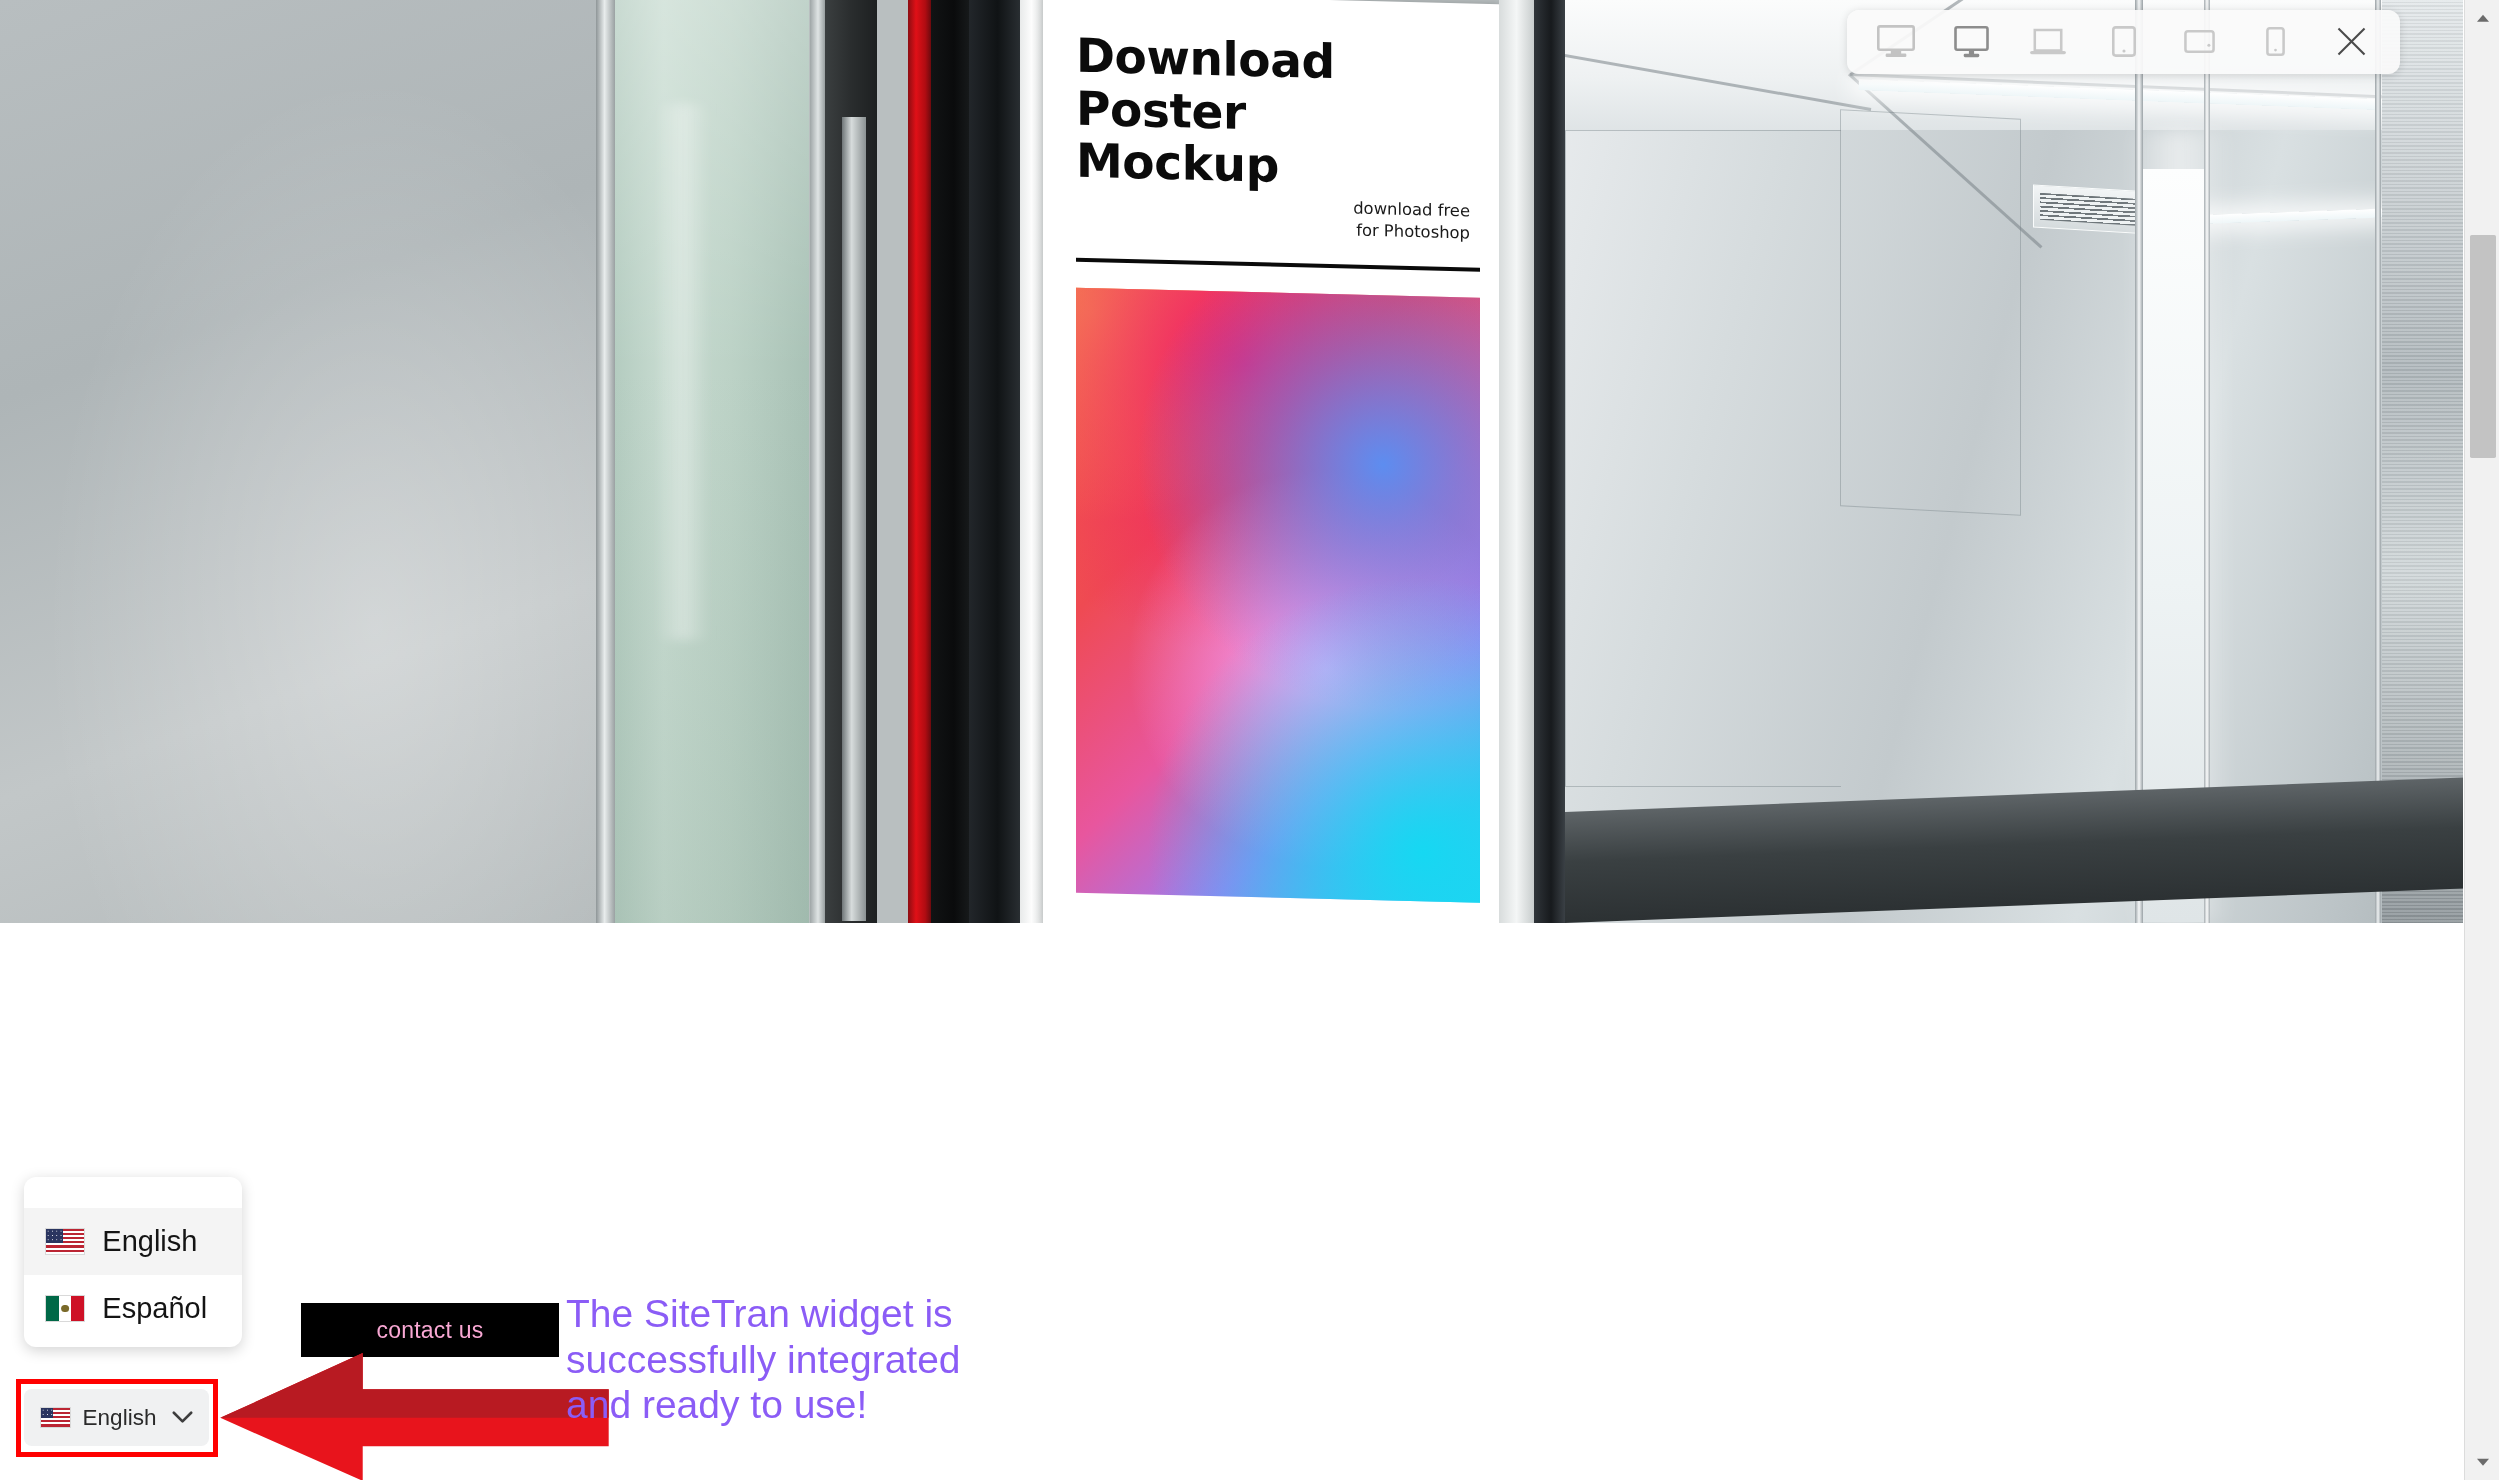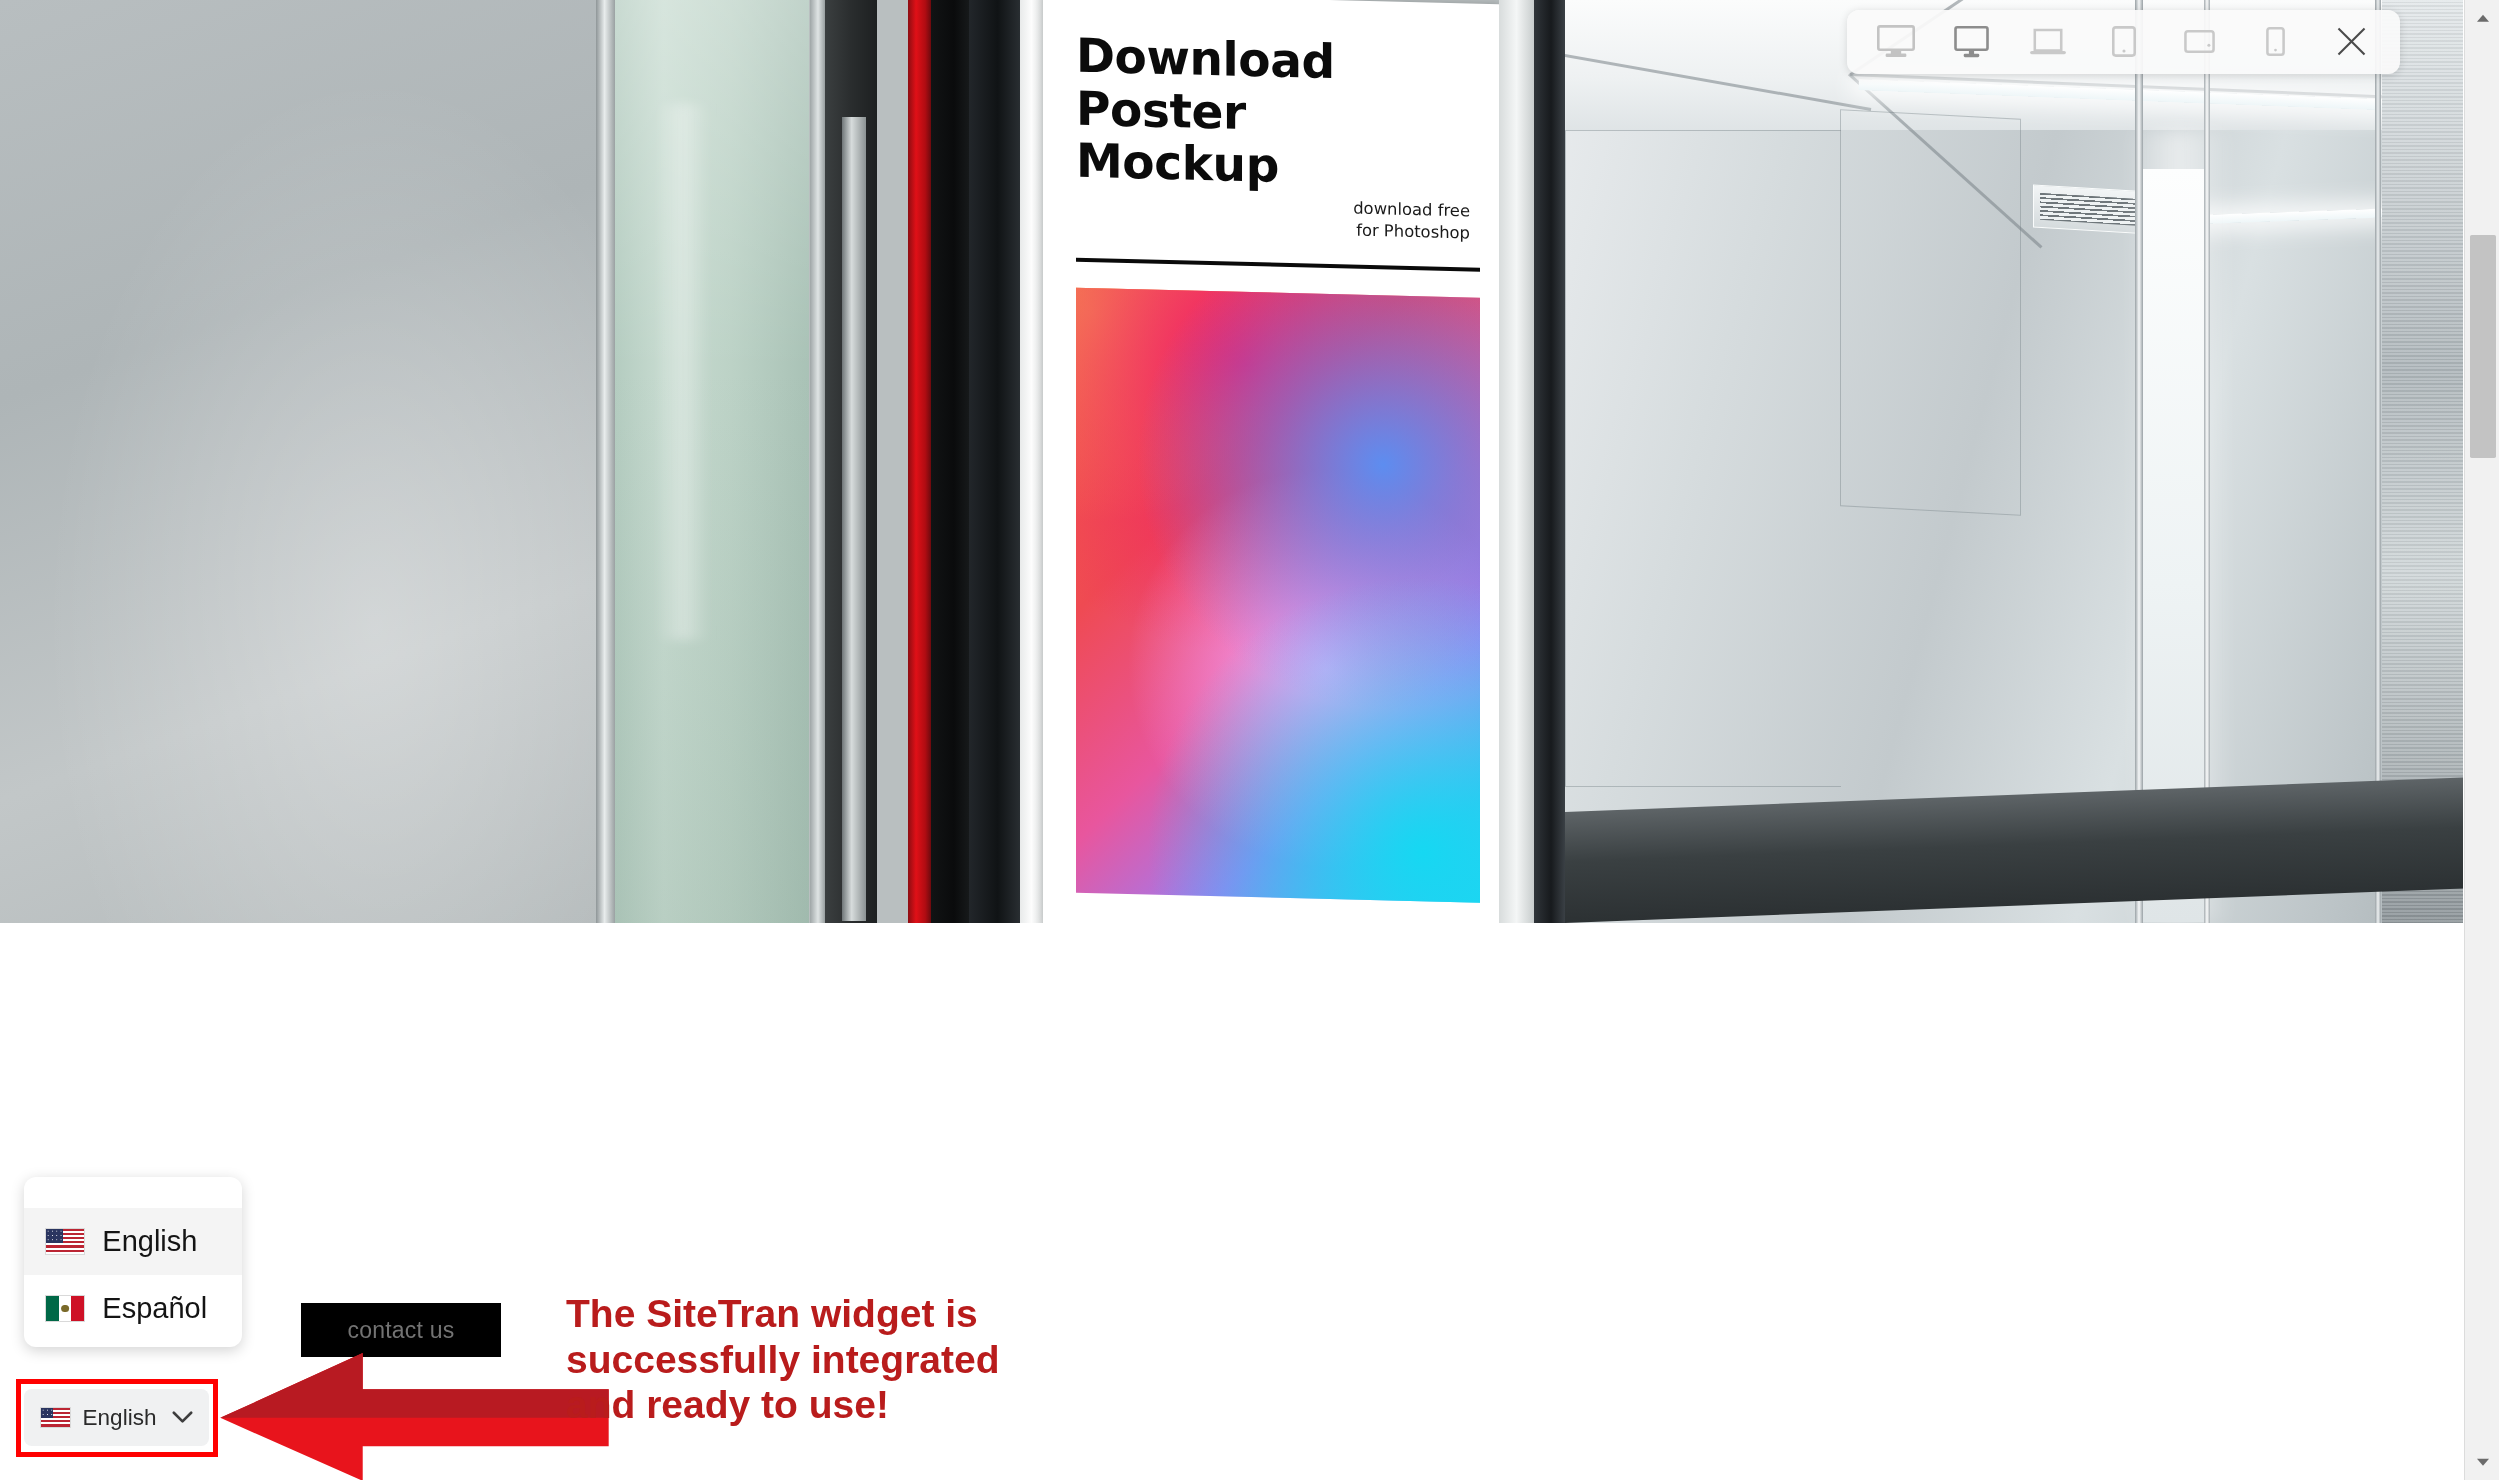--- a/index.html
+++ b/index.html
@@ -200,30 +200,30 @@
   .content{
     position:absolute; left:0; top:923px; width:2463px; height:557px; background:#fff;
   }
   .body-copy{
     position:absolute; left:304px; top:83px; width:1624px;
     font-size:44px; line-height:1.53; color:#1b1b1b;
     font-family:"Liberation Sans", sans-serif;
   }
   .contact-btn{
     position:absolute; left:301px; top:1303px;
-    width:200px; height:54px;
-    background:#000; color:#737373;
+    width:258px; height:54px;
+    background:#000; color:#f9a8d4;
     display:flex; align-items:center; justify-content:center;
     font-size:23px; letter-spacing:0.2px; cursor:pointer;
   }
 
   
   .anno-text{
     position:absolute; left:566px; top:1291px;
-    font-size:39px; line-height:1.17; color:#b91c1c; font-weight:700;
+    font-size:39px; line-height:1.17; color:#8b5cf6; font-weight:400;
     font-family:"Liberation Sans", sans-serif; white-space:pre-line;
   }
   .arrow{ position:absolute; left:216px; top:1315px; width:397px; height:166px; }
 
   
   .lang-panel{
     position:absolute; left:24px; top:1177px; width:218px; height:170px;
     background:#fff; border-radius:12px;
     box-shadow:0 3.5px 14px rgba(0,0,0,.17);
     overflow:hidden; padding-top:31px;

